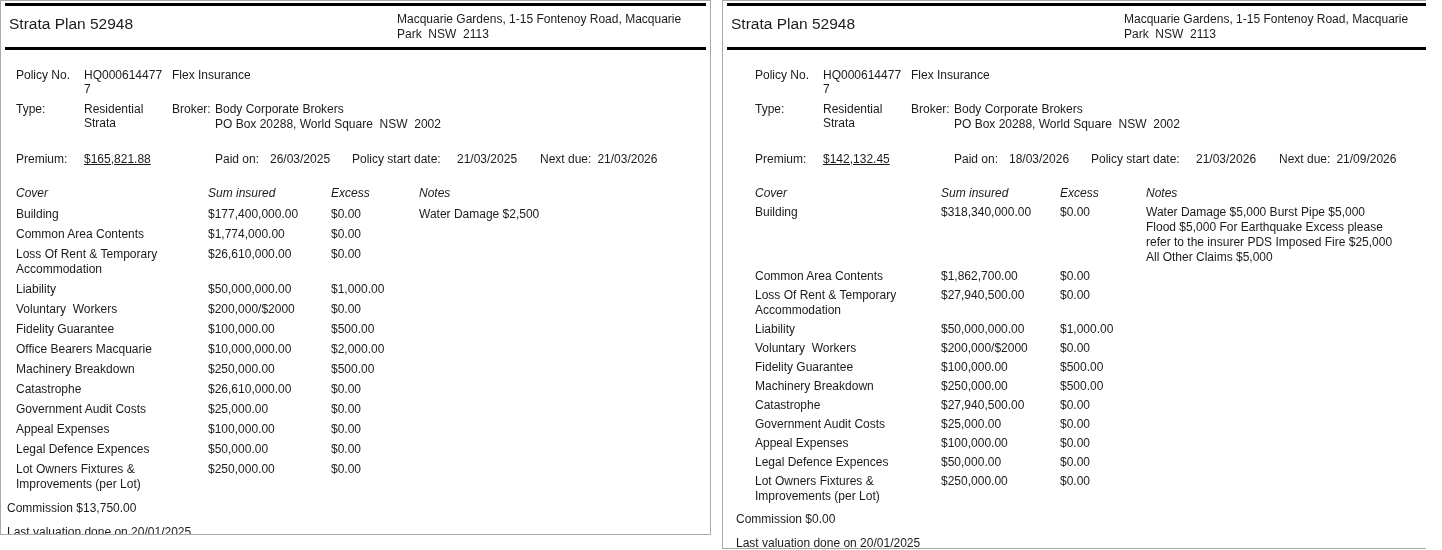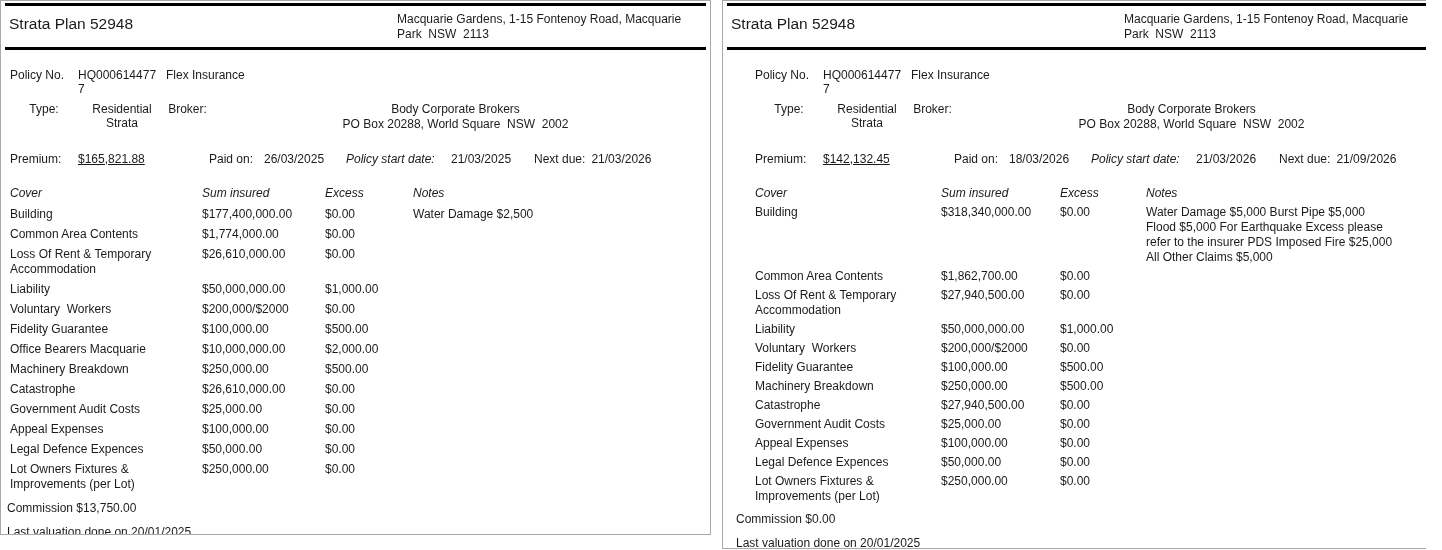--- a/index.html
+++ b/index.html
@@ -15,37 +15,37 @@
   .p-right{left:722px;width:716px;height:549px;}
 
   .phead{
     display:flex;justify-content:space-between;align-items:flex-start;
     border-top:3px solid #000;border-bottom:3px solid #000;
     margin:2px 4px 0 4px;padding:6px 2px 5px 4px;box-sizing:border-box;min-height:42px;
   }
   .title{font-size:15.5px;line-height:18px;padding-top:3px;}
   .address{width:305px;line-height:15px;white-space:pre-wrap;margin-right:2px;}
 
-  .content{padding:18px 8px 0 9px;}
+  .content{padding:18px 8px 0 15px;}
   .p-right .content{padding-left:32px;}
 
   .irow{display:grid;grid-template-columns:68px 88px 1fr;line-height:14px;}
   .r-policy{margin-bottom:6px;}
-  .r-type{margin-bottom:20px;text-align:center;}
+  .r-type{margin-bottom:20px;}
   .pno{max-width:80px;word-break:break-all;}
   .broker{display:grid;grid-template-columns:43px 1fr;}
   .bdetails span{display:block;line-height:15px;}
   .baddr{white-space:pre-wrap;}
 
   .r-prem{display:flex;line-height:14px;margin:14px 0 20px 0;}
   .r-prem .lbl{width:68px;flex:none;}
   .r-prem .pval{width:131px;flex:none;text-decoration:underline;}
   .w55{width:55px;flex:none;}
   .w82{width:82px;flex:none;}
-  .w105{width:105px;flex:none;font-style:italic;}
+  .w105{width:105px;flex:none;}
   .w83{width:83px;flex:none;}
   .nd{margin-right:6px;flex:none;}
 
   .trow{display:grid;line-height:15px;margin-bottom:5px;}
   .p-left .trow{grid-template-columns:192px 123px 88px 1fr;}
   .p-right .trow{grid-template-columns:186px 119px 86px 1fr;margin-bottom:4px;}
   .thead{margin-bottom:6px;}
   .thead span{font-style:italic;}
   .c-cover{padding-right:12px;white-space:pre-wrap;}
   .c-notes{padding-right:4px;}

